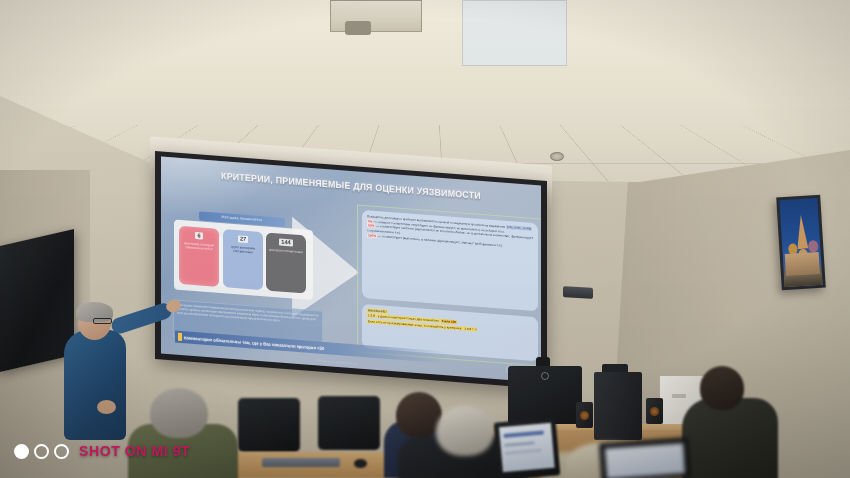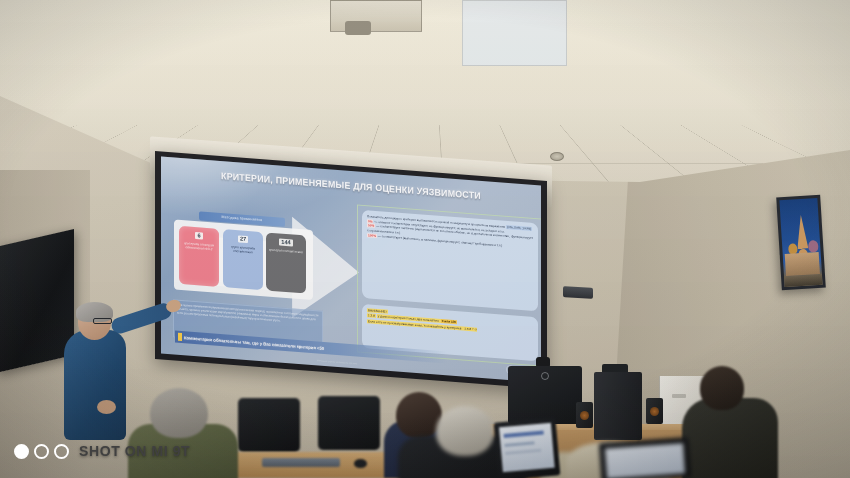--- a/index.html
+++ b/index.html
@@ -352,21 +352,21 @@
     display:flex; align-items:center; gap:10px;
     z-index:60;
   }
   .wm-dots{ display:flex; gap:5px; }
   .wm-dots i{
     display:block; width:15px;height:15px; border-radius:50%;
     border:2.2px solid #fff;
   }
   .wm-dots i.fill{ background:#fff; }
   .wm-txt{
-    color:#404040; line-height:1.18;
+    color:#be185d; line-height:1.18;
     font-family:"Liberation Sans Narrow","Liberation Sans",sans-serif;
     font-size:14px; letter-spacing:.6px; font-weight:bold;
     text-shadow:0 1px 3px rgba(0,0,0,.45);
   }
   .wm-txt .l2{ font-size:13.5px; }
 
   
   .grade{
     position:absolute; inset:0; pointer-events:none; z-index:55;
     background:

